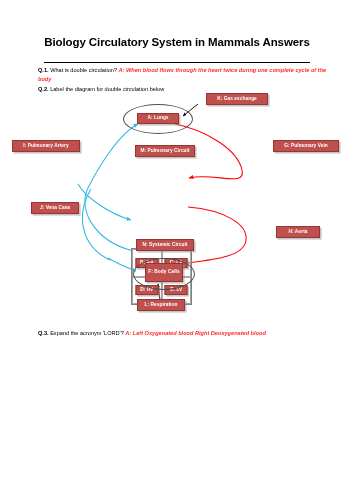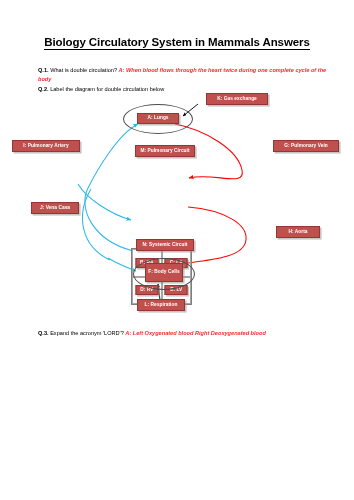--- a/index.html
+++ b/index.html
@@ -22,21 +22,21 @@
     left: 0;
     top: 36px;
     width: 354px;
     text-align: center;
     font-size: 11.5px;
     font-weight: bold;
     letter-spacing: -0.1px;
   }
   .doc-title span {
     border-bottom: 1px solid #000;
-    padding-bottom: 1px;
+    padding-bottom: 14px;
   }
 
   
   .q-block {
     position: absolute;
     left: 38px;
     font-size: 5.6px;
     line-height: 9.2px;
     width: 290px;
   }

